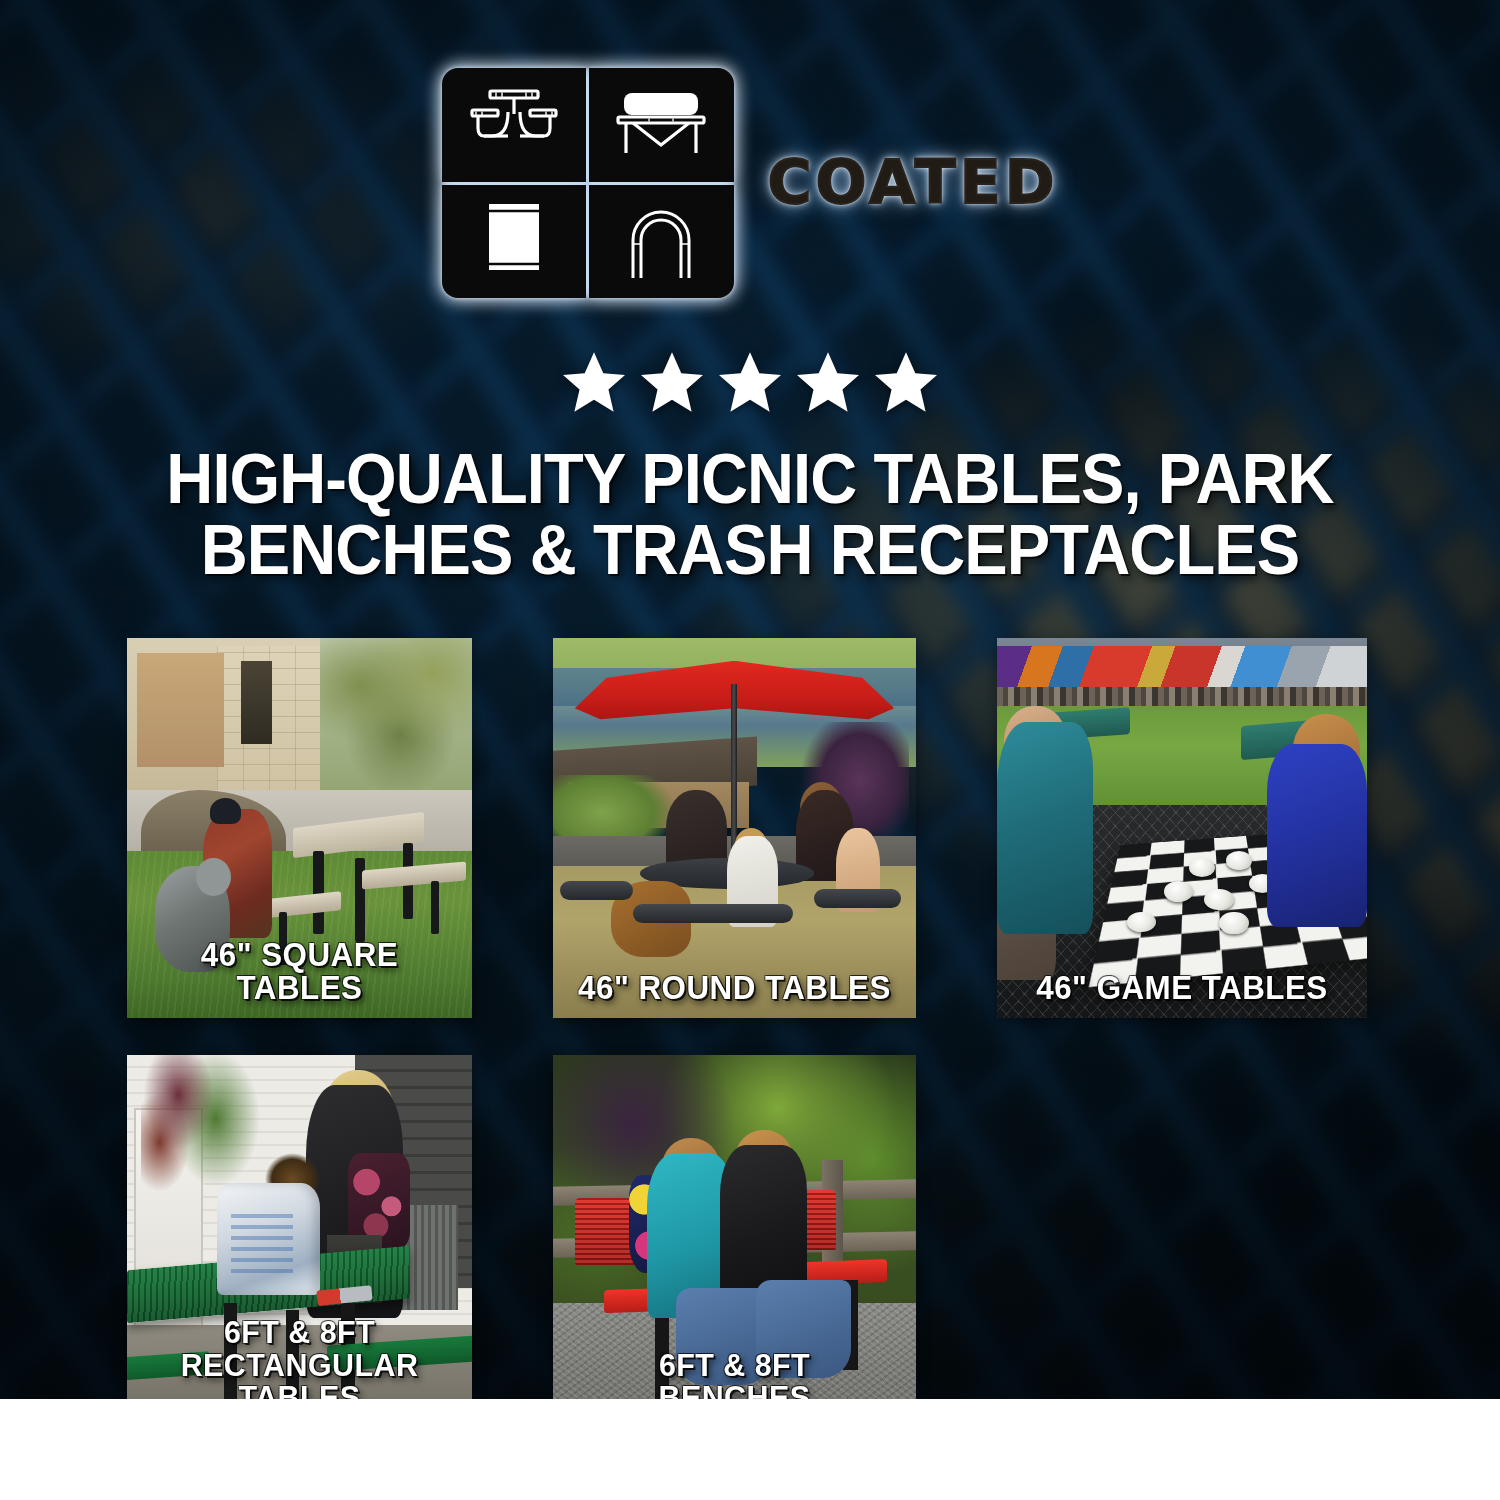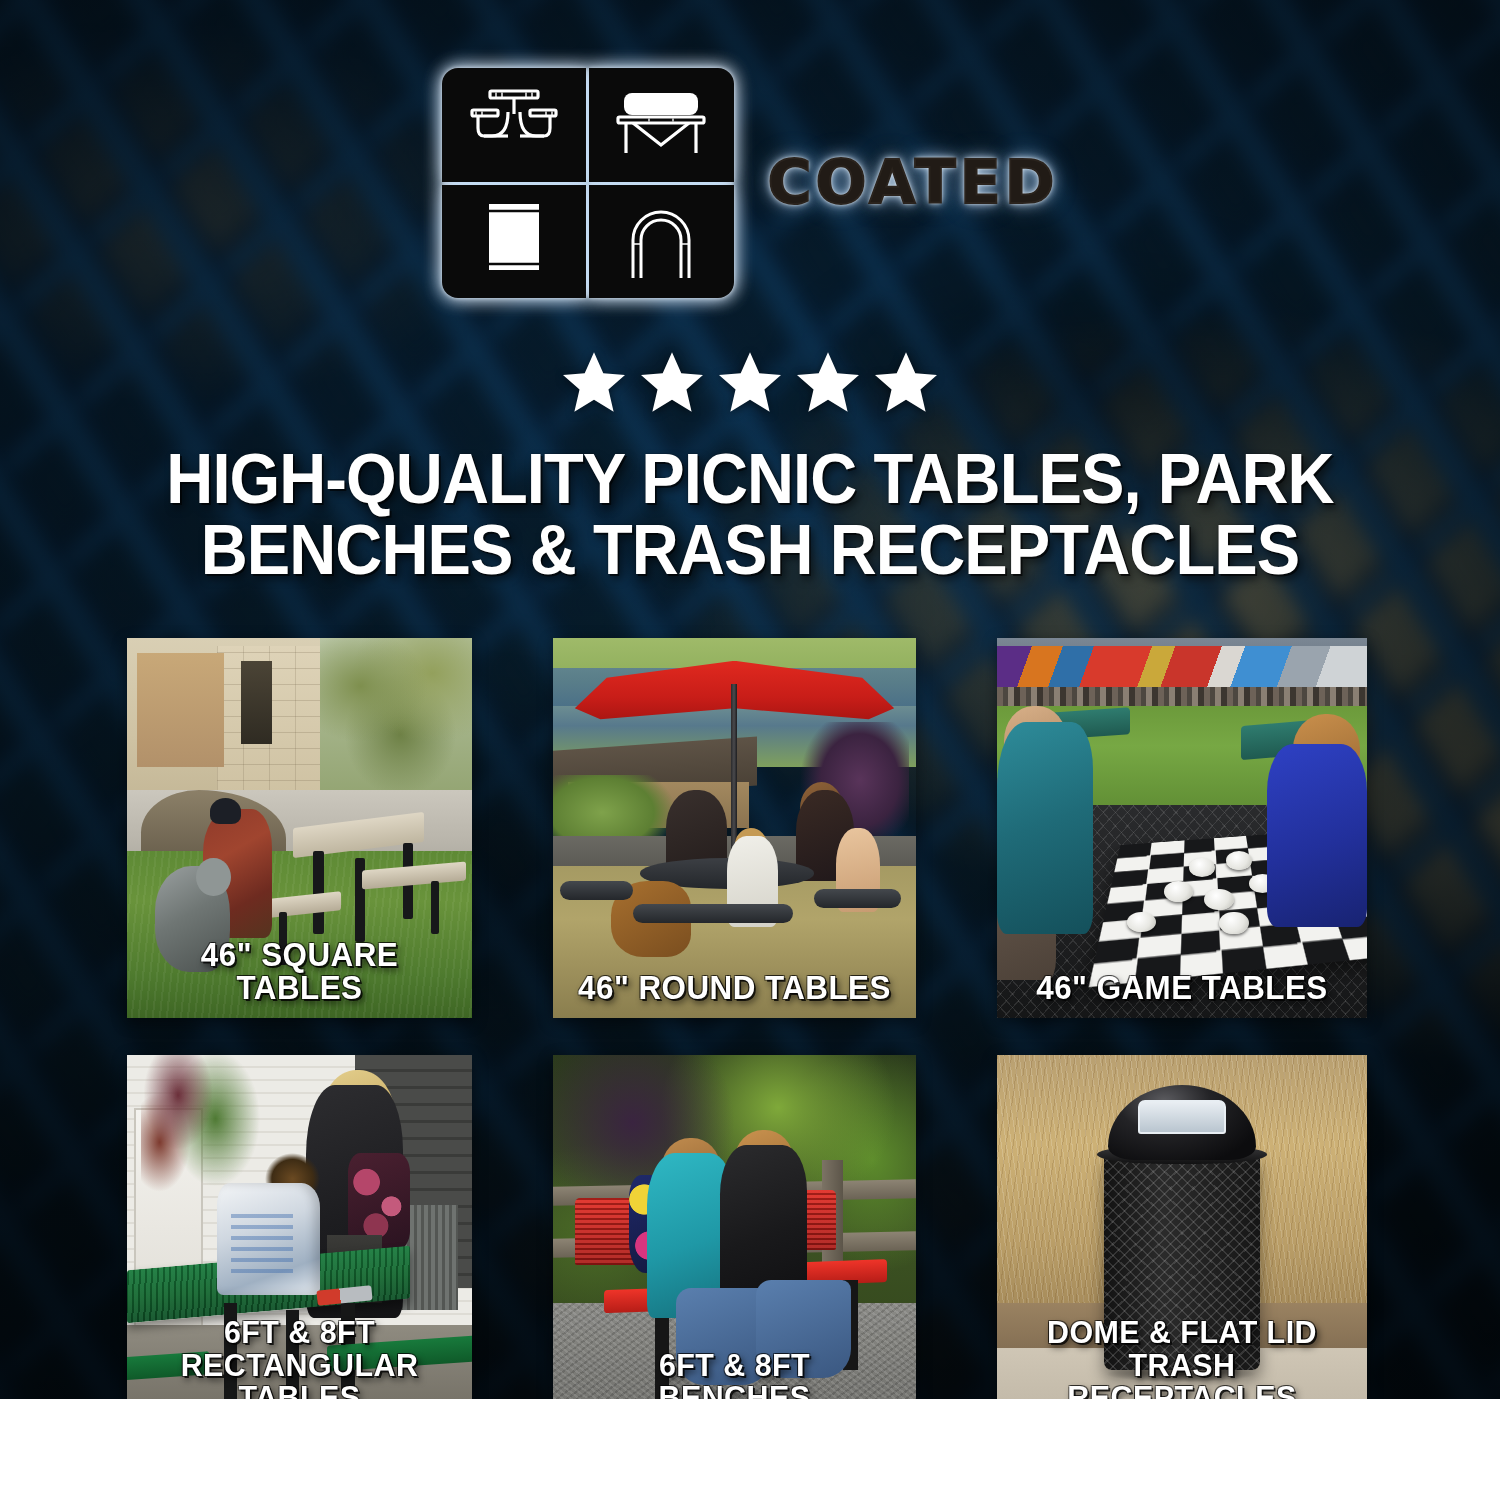--- a/index.html
+++ b/index.html
@@ -680,33 +680,16 @@
           <div class="t5-boy2"></div>
           <div class="t5-jeans1"></div>
           <div class="t5-jeans2"></div>
         </div>
         <div class="caption two-line">
           <span class="cl">6FT &amp; 8FT</span>
           <span class="cl">BENCHES</span>
         </div>
       </div>
 
-      <div class="tile">
-        <div class="photo sc">
-          <div class="t6-sky"></div>
-          <div class="t6-grass"></div>
-          <div class="t6-dirt"></div>
-          <div class="t6-walk"></div>
-          <div class="t6-shad"></div>
-          <div class="t6-body"></div>
-          <div class="t6-rim"></div>
-          <div class="t6-dome"></div>
-          <div class="t6-slot"></div>
-        </div>
-        <div class="caption two-line">
-          <span class="cl">DOME &amp; FLAT LID</span>
-          <span class="cl">TRASH RECEPTACLES</span>
-        </div>
-      </div>
 
     </div>
   </div>
 </div>
 
 </body></html>

